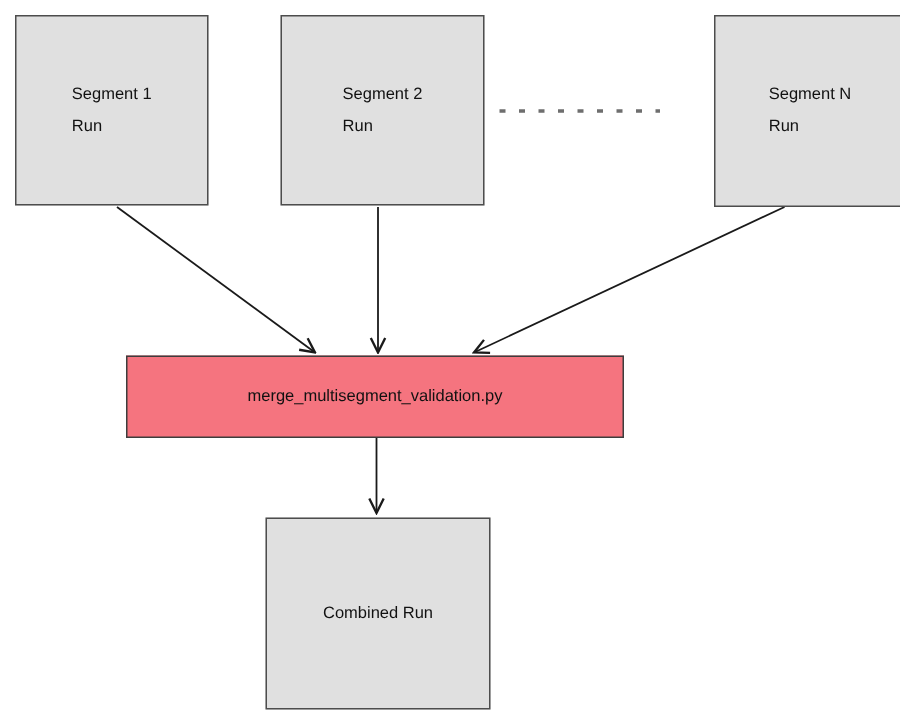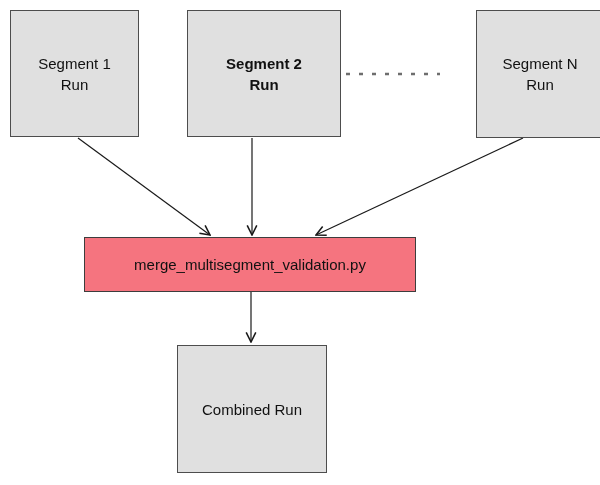--- a/index.html
+++ b/index.html
@@ -22,23 +22,22 @@
     width: 600px;
     height: 485px;
     pointer-events: none;
   }
   .node {
     position: absolute;
     box-sizing: border-box;
     display: flex;
     align-items: center;
     justify-content: center;
-    text-align: center;
     color: var(--text-color);
-    font-size: 15px;
+    font-size: 11px;
     line-height: 21px;
   }
   .node.gray {
     background: var(--node-fill);
     border: 1px solid var(--node-border);
   }
   .node.merge {
     background: var(--merge-fill);
     border: 1.5px solid var(--merge-border);
   }
@@ -72,21 +71,21 @@
     <line class="dotted" x1="333" y1="74" x2="440" y2="74"></line>
   </svg>
 
   <div class="node gray" style="left:10px; top:10px; width:129px; height:127px;">
     <div>
       <div>Segment 1</div>
       <div>Run</div>
     </div>
   </div>
 
-  <div class="node gray" style="left:187px; top:10px; width:154px; height:127px;font-weight:bold;">
+  <div class="node gray" style="left:187px; top:10px; width:136px; height:127px;">
     <div>
       <div>Segment 2</div>
       <div>Run</div>
     </div>
   </div>
 
   <div class="node gray" style="left:460px; top:10px; width:128px; height:128px;margin-left:16px;">
     <div>
       <div>Segment N</div>
       <div>Run</div>

